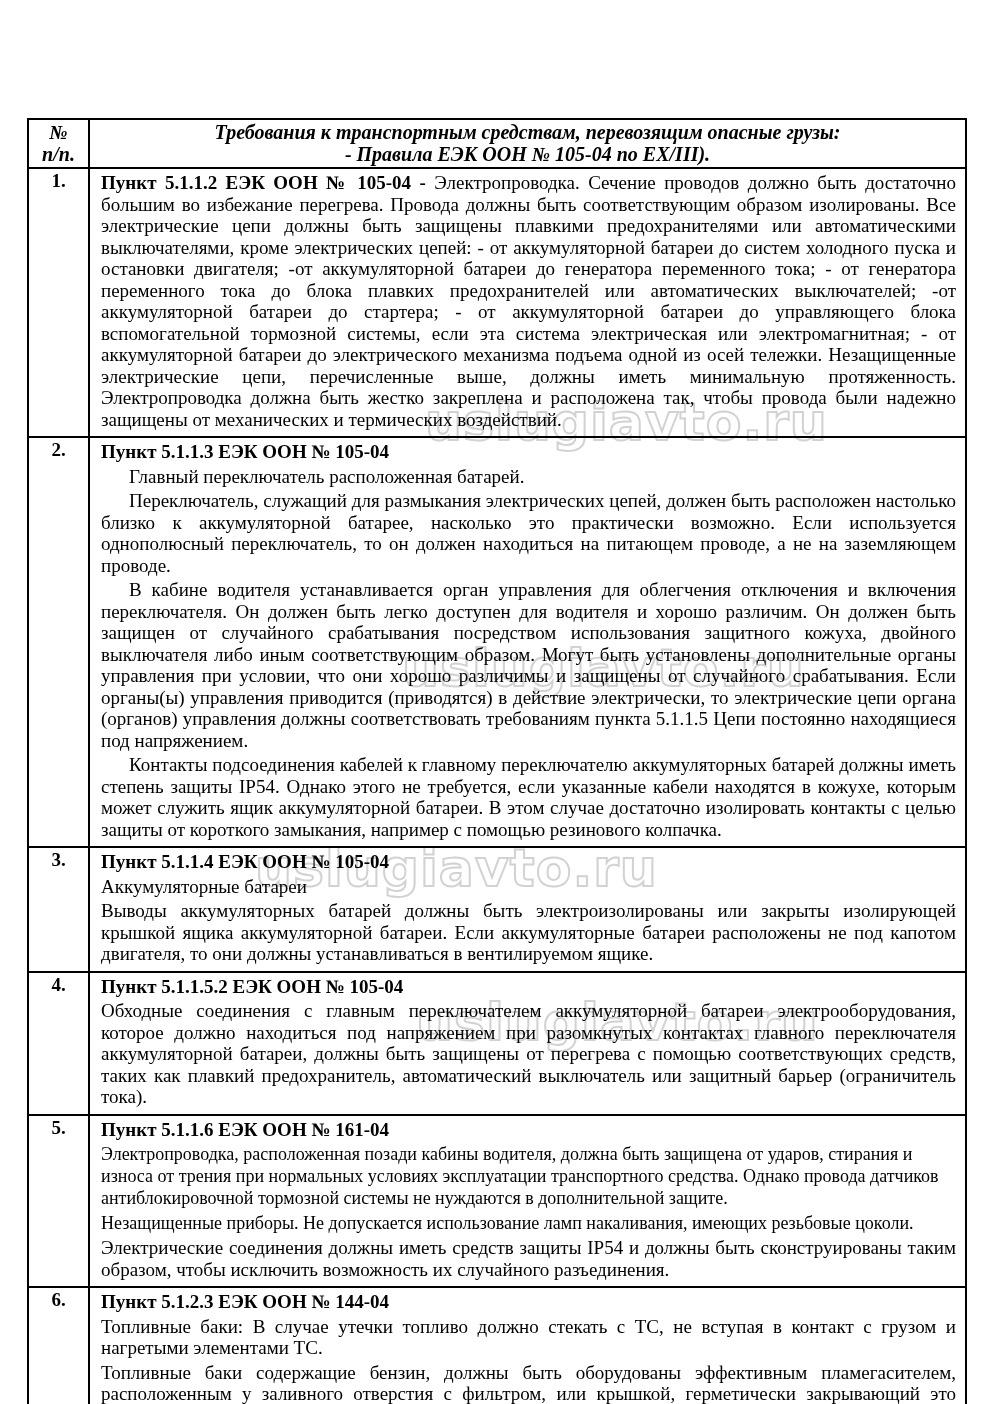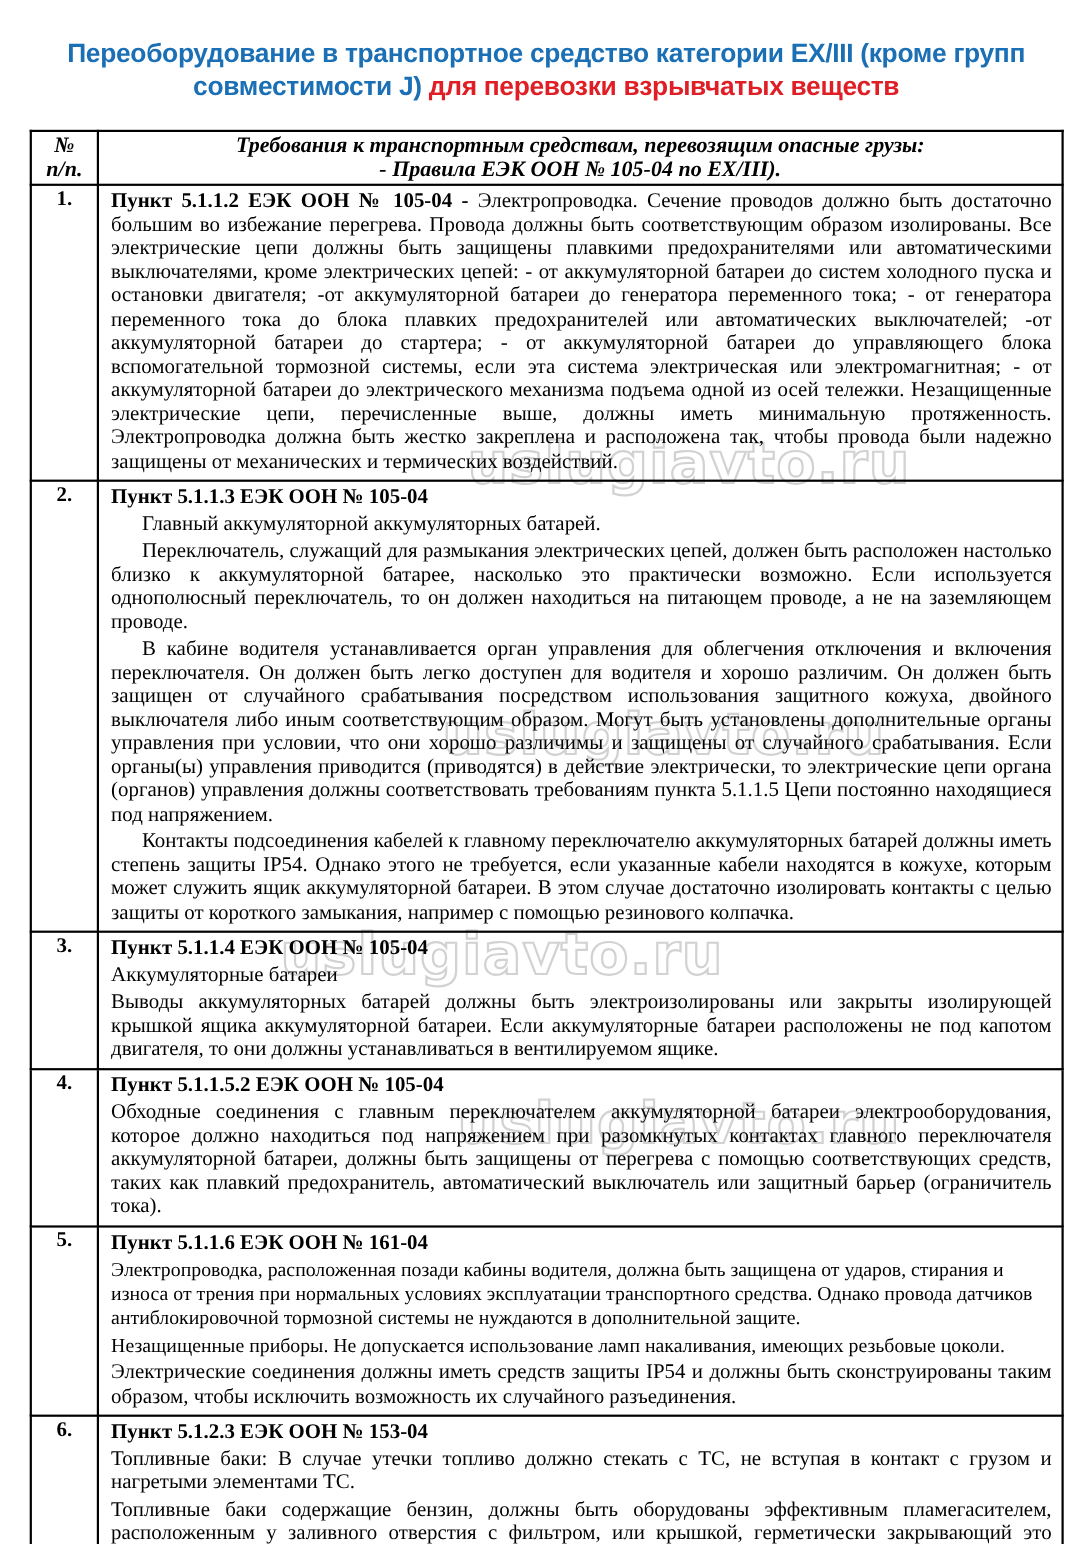--- a/index.html
+++ b/index.html
@@ -89,21 +89,20 @@
   .para.justify{text-align:justify;}
   .para.indent{text-indent:28px;}
   .para.compact{font-size:18px;line-height:22px;}
   .lead{font-weight:bold;}
 </style>
 </head>
 <body>
 
 <div class="page">
 
-  <h1 class="doc-title"><span class="t-blue" style="color: rgb(27, 111, 181);">Переоборудование в транспортное средство категории EX/III (кроме групп</span><br><span class="t-blue" style="color: rgb(27, 111, 181);">совместимости J) </span><span class="t-red" style="color: rgb(224, 30, 37);">для перевозки взрывчатых веществ</span></h1>
 
   <div class="wm wm1">uslugiavto.ru</div>
   <div class="wm wm2">uslugiavto.ru</div>
   <div class="wm wm3">uslugiavto.ru</div>
   <div class="wm wm4">uslugiavto.ru</div>
 
   <table class="req-table">
     <thead>
       <tr>
         <th class="num-h">
@@ -120,21 +119,21 @@
         <tr>
           <td class="num">1.</td>
           <td class="req">
             <div class="para justify"><b class="lead">Пункт 5.1.1.2 ЕЭК ООН № 105-04  - </b>Электропроводка. Сечение проводов должно быть достаточно большим во избежание перегрева. Провода должны быть соответствующим образом изолированы. Все электрические цепи должны быть защищены плавкими предохранителями или автоматическими выключателями, кроме электрических цепей: - от аккумуляторной батареи до систем холодного пуска и остановки двигателя; -от аккумуляторной батареи до генератора переменного тока; - от генератора переменного тока до блока плавких предохранителей или автоматических выключателей; -от аккумуляторной батареи до стартера; - от аккумуляторной батареи до управляющего блока вспомогательной тормозной системы, если эта система электрическая или электромагнитная; - от аккумуляторной батареи до электрического механизма подъема одной из осей тележки. Незащищенные электрические цепи, перечисленные выше, должны иметь минимальную протяженность. Электропроводка должна быть жестко закреплена и расположена так, чтобы провода были надежно защищены от механических и термических воздействий.</div>
           </td>
         </tr>
         <tr>
           <td class="num">2.</td>
           <td class="req">
             <div class="para"><b class="lead">Пункт 5.1.1.3 ЕЭК ООН № 105-04</b></div>
-            <div class="para indent">Главный аккумуляторной аккумуляторных батарей.</div>
+            <div class="para indent">Главный переключатель расположенная батарей.</div>
             <div class="para justify indent">Переключатель, служащий для размыкания электрических цепей, должен быть расположен настолько близко к аккумуляторной батарее, насколько это практически возможно. Если используется однополюсный переключатель, то он должен находиться на питающем проводе, а не на заземляющем проводе.</div>
             <div class="para justify indent">В кабине водителя устанавливается орган управления для облегчения отключения и включения переключателя. Он должен быть легко доступен для водителя и хорошо различим. Он должен быть защищен от случайного срабатывания посредством использования защитного кожуха, двойного выключателя либо иным соответствующим образом. Могут быть установлены дополнительные органы управления при условии, что они хорошо различимы и защищены от случайного срабатывания. Если органы(ы) управления приводится (приводятся) в действие электрически, то электрические цепи органа (органов) управления должны соответствовать требованиям пункта 5.1.1.5 Цепи постоянно находящиеся под напряжением.</div>
             <div class="para justify indent">Контакты подсоединения кабелей к главному переключателю аккумуляторных батарей должны иметь степень защиты IP54. Однако этого не требуется, если указанные кабели находятся в кожухе, которым может служить ящик аккумуляторной батареи. В этом случае достаточно изолировать контакты с целью защиты от короткого замыкания, например с помощью резинового колпачка.</div>
           </td>
         </tr>
         <tr>
           <td class="num">3.</td>
           <td class="req">
             <div class="para"><b class="lead">Пункт 5.1.1.4 ЕЭК ООН № 105-04</b></div>
             <div class="para">Аккумуляторные батареи</div>
@@ -153,21 +152,21 @@
           <td class="req">
             <div class="para"><b class="lead">Пункт 5.1.1.6 ЕЭК ООН № 161-04</b></div>
             <div class="para compact">Электропроводка, расположенная позади кабины водителя, должна быть защищена от ударов, стирания и износа от трения при нормальных условиях эксплуатации транспортного средства. Однако провода датчиков антиблокировочной тормозной системы не нуждаются в дополнительной защите.</div>
             <div class="para compact">Незащищенные приборы. Не допускается использование ламп накаливания, имеющих резьбовые цоколи.</div>
             <div class="para justify">Электрические соединения должны иметь средств защиты IP54 и должны быть сконструированы таким образом, чтобы исключить возможность их случайного разъединения.</div>
           </td>
         </tr>
         <tr>
           <td class="num">6.</td>
           <td class="req">
-            <div class="para"><b class="lead">Пункт 5.1.2.3 ЕЭК ООН № 153-04</b></div>
+            <div class="para"><b class="lead">Пункт 5.1.2.3 ЕЭК ООН № 144-04</b></div>
             <div class="para justify">Топливные баки: В случае утечки топливо должно стекать с ТС, не вступая в контакт с грузом и нагретыми элементами ТС.</div>
             <div class="para justify">Топливные баки содержащие бензин, должны быть оборудованы эффективным пламегасителем, расположенным у заливного отверстия с фильтром, или крышкой, герметически закрывающий это отверстие.</div>
           </td>
         </tr>
         <tr>
           <td class="num">7.</td>
           <td class="req">
             <div class="para"><b class="lead">Пункт 5.1.2.4 ЕЭК ООН № 105-09</b></div>
           </td>
         </tr>

